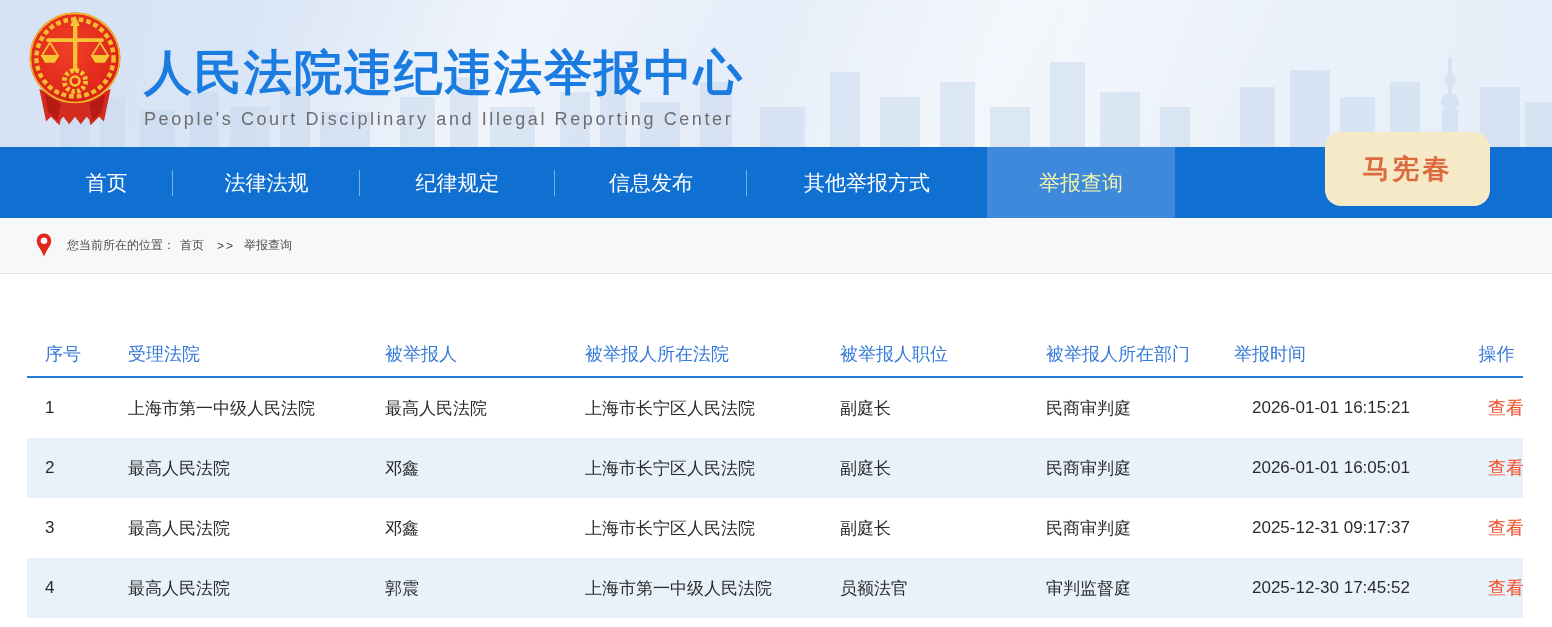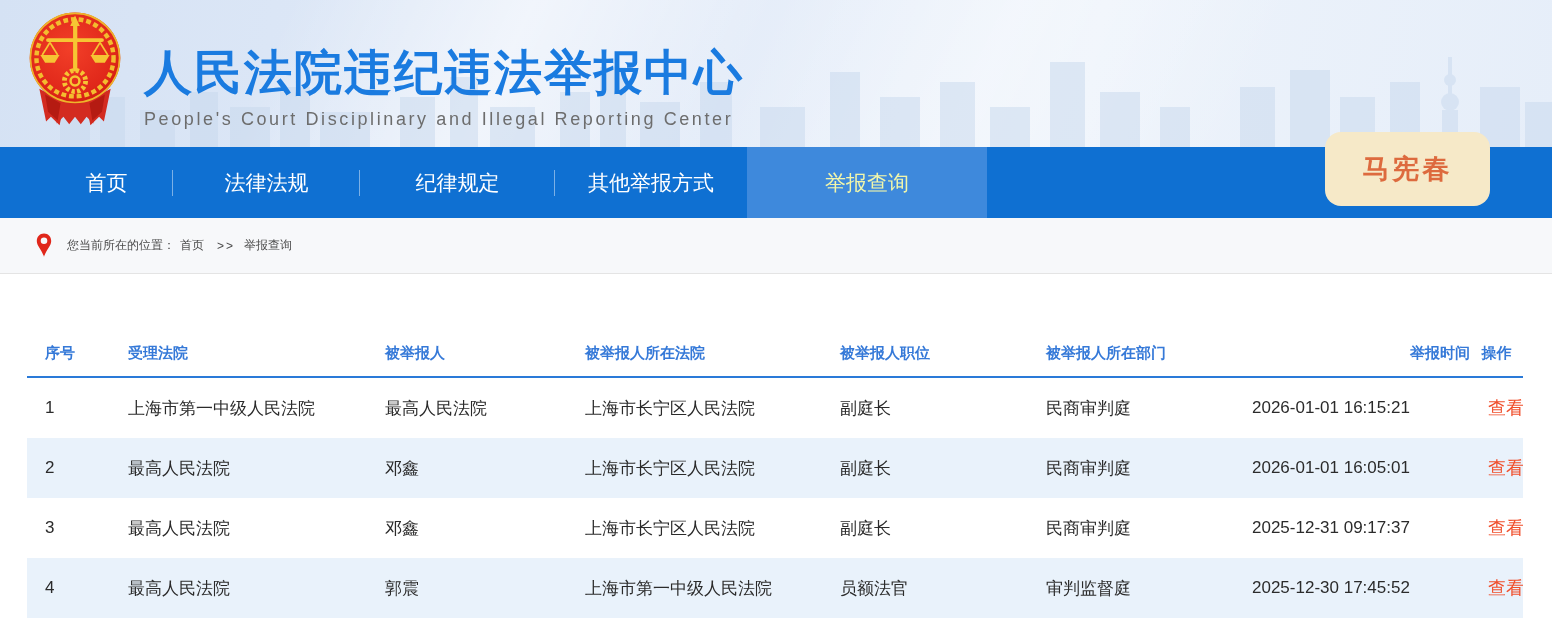--- a/index.html
+++ b/index.html
@@ -69,25 +69,25 @@
   .pin{width:16px;height:27px;margin-right:15px;flex:0 0 auto;display:inline-block;}
   .breadcrumb-bar a{color:#4a4a4a;text-decoration:none;cursor:pointer;}
   .bc-home{margin-left:5px;}
   .bc-sep{margin:0 9px 0 13px;letter-spacing:2px;}
   
   .content{background:#ffffff;padding-top:57px;}
   table.report-table{
     border-collapse:collapse;table-layout:fixed;width:1496px;margin-left:27px;
   }
   .report-table thead th{
-    color:var(--table-header-blue);font-size:15px;font-weight:bold;
+    color:var(--table-header-blue);font-size:18px;font-weight:normal;
     text-align:left;height:45px;padding:0 0 0 18px;vertical-align:middle;
     border-bottom:2px solid #2a7ad8;white-space:nowrap;
   }
-  .report-table thead th.col-time{text-align:right;padding-left:0;}
+  .report-table thead th.col-time{text-align:left;padding-left:0;}
   .report-table thead th.col-action{text-align:center;padding-left:0;}
   .report-table tbody td{
     font-size:17px;color:#2b2b2b;height:60px;padding:0 0 0 18px;
     vertical-align:middle;white-space:nowrap;overflow:hidden;
   }
   .report-table tbody tr:nth-child(even){background:var(--row-stripe);}
   td.cell-index{color:var(--index-number-blue);font-size:20px;padding-left:24px;}
   td.cell-time{padding-left:0;font-size:17px;}
   td.cell-action{text-align:center;padding-left:0;}
   a.view-link{color:var(--view-link-orange);font-size:18px;text-decoration:none;cursor:pointer;text-align:right;}
@@ -177,20 +177,21 @@
       <div class="site-subtitle">People's Court Disciplinary and Illegal Reporting Center</div>
     </div>
   </div>
 </header>
 
 <nav class="main-nav">
 
   <div class="nav-item has-divider">首页</div>
     <div class="nav-item has-divider">法律法规</div>
     <div class="nav-item has-divider">纪律规定</div>
+    <div class="nav-item has-divider">信息发布</div>
     <div class="nav-item">其他举报方式</div>
     <div class="nav-item active">举报查询</div>
     <div class="user-badge">马宪春</div>
 </nav>
 
 <div class="breadcrumb-bar">
   <svg class="pin" viewBox="0 0 20 32">
     <path d="M10 1 C4.6 1 1 5.3 1 10.3 C1 16.5 7 21 10 30 C13 21 19 16.5 19 10.3 C19 5.3 15.4 1 10 1 Z" fill="#e0271b"></path>
     <circle cx="10" cy="10" r="4.1" fill="#f7f8fa"></circle>
   </svg>

